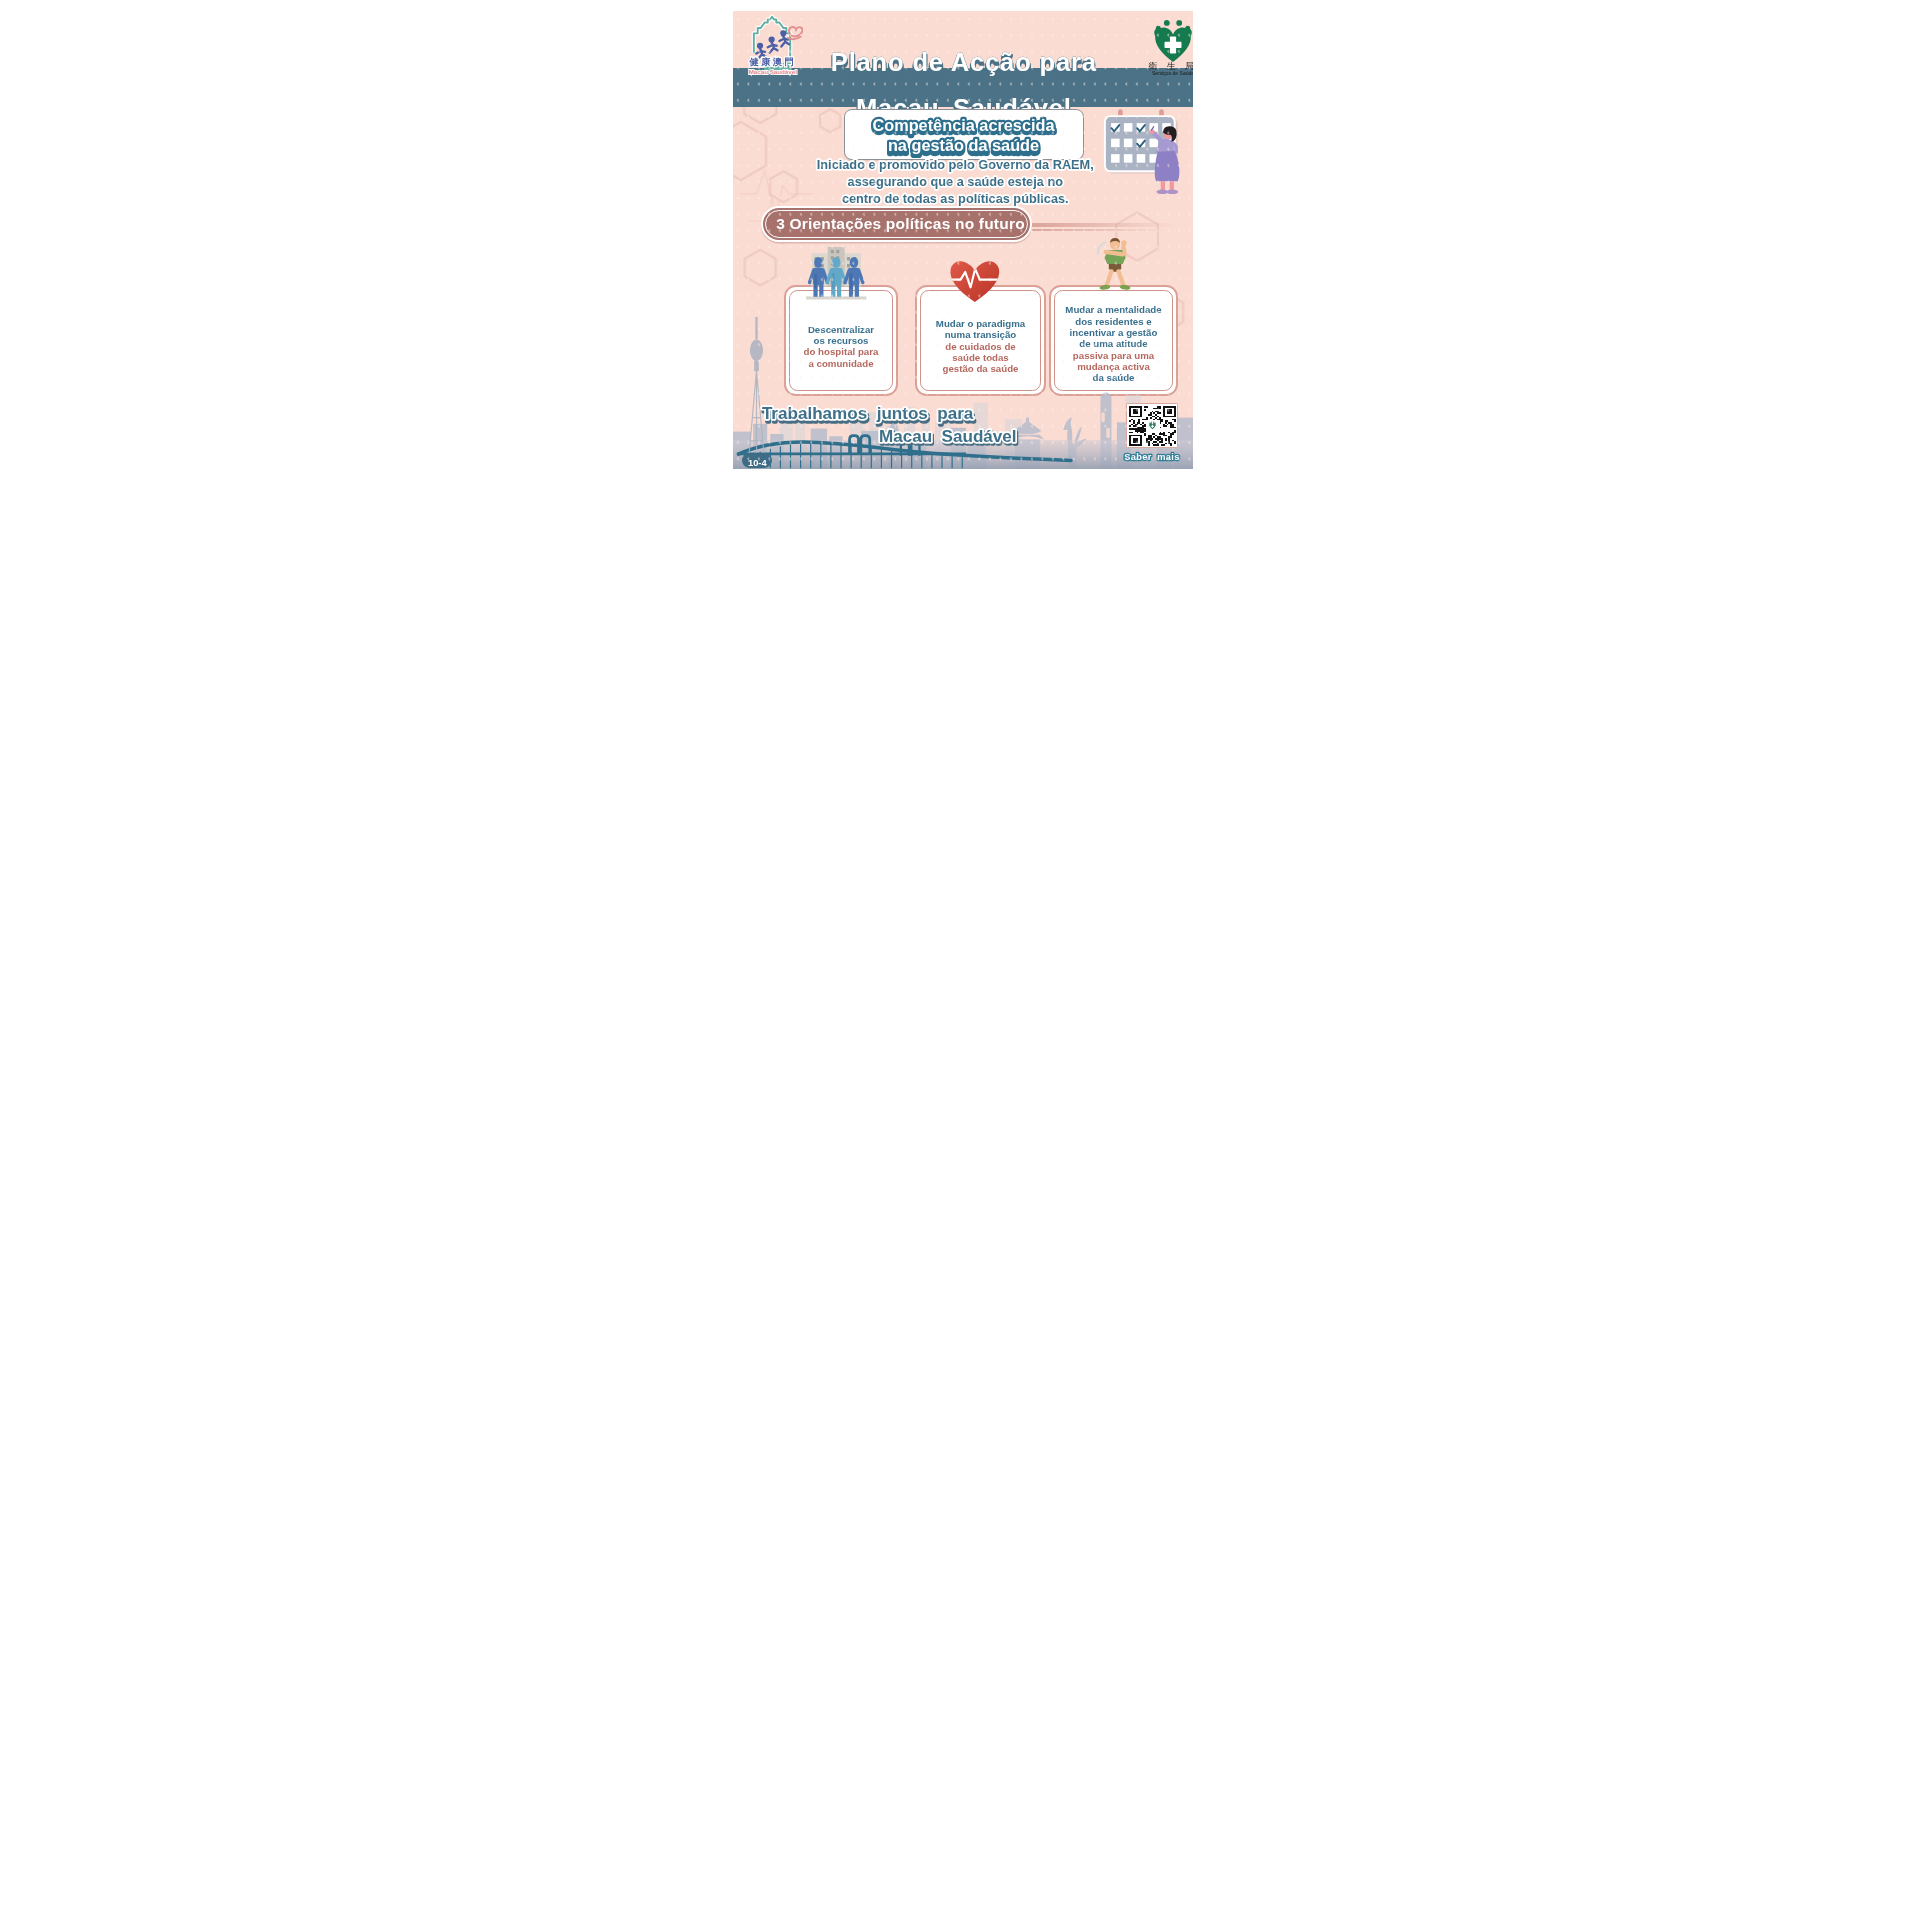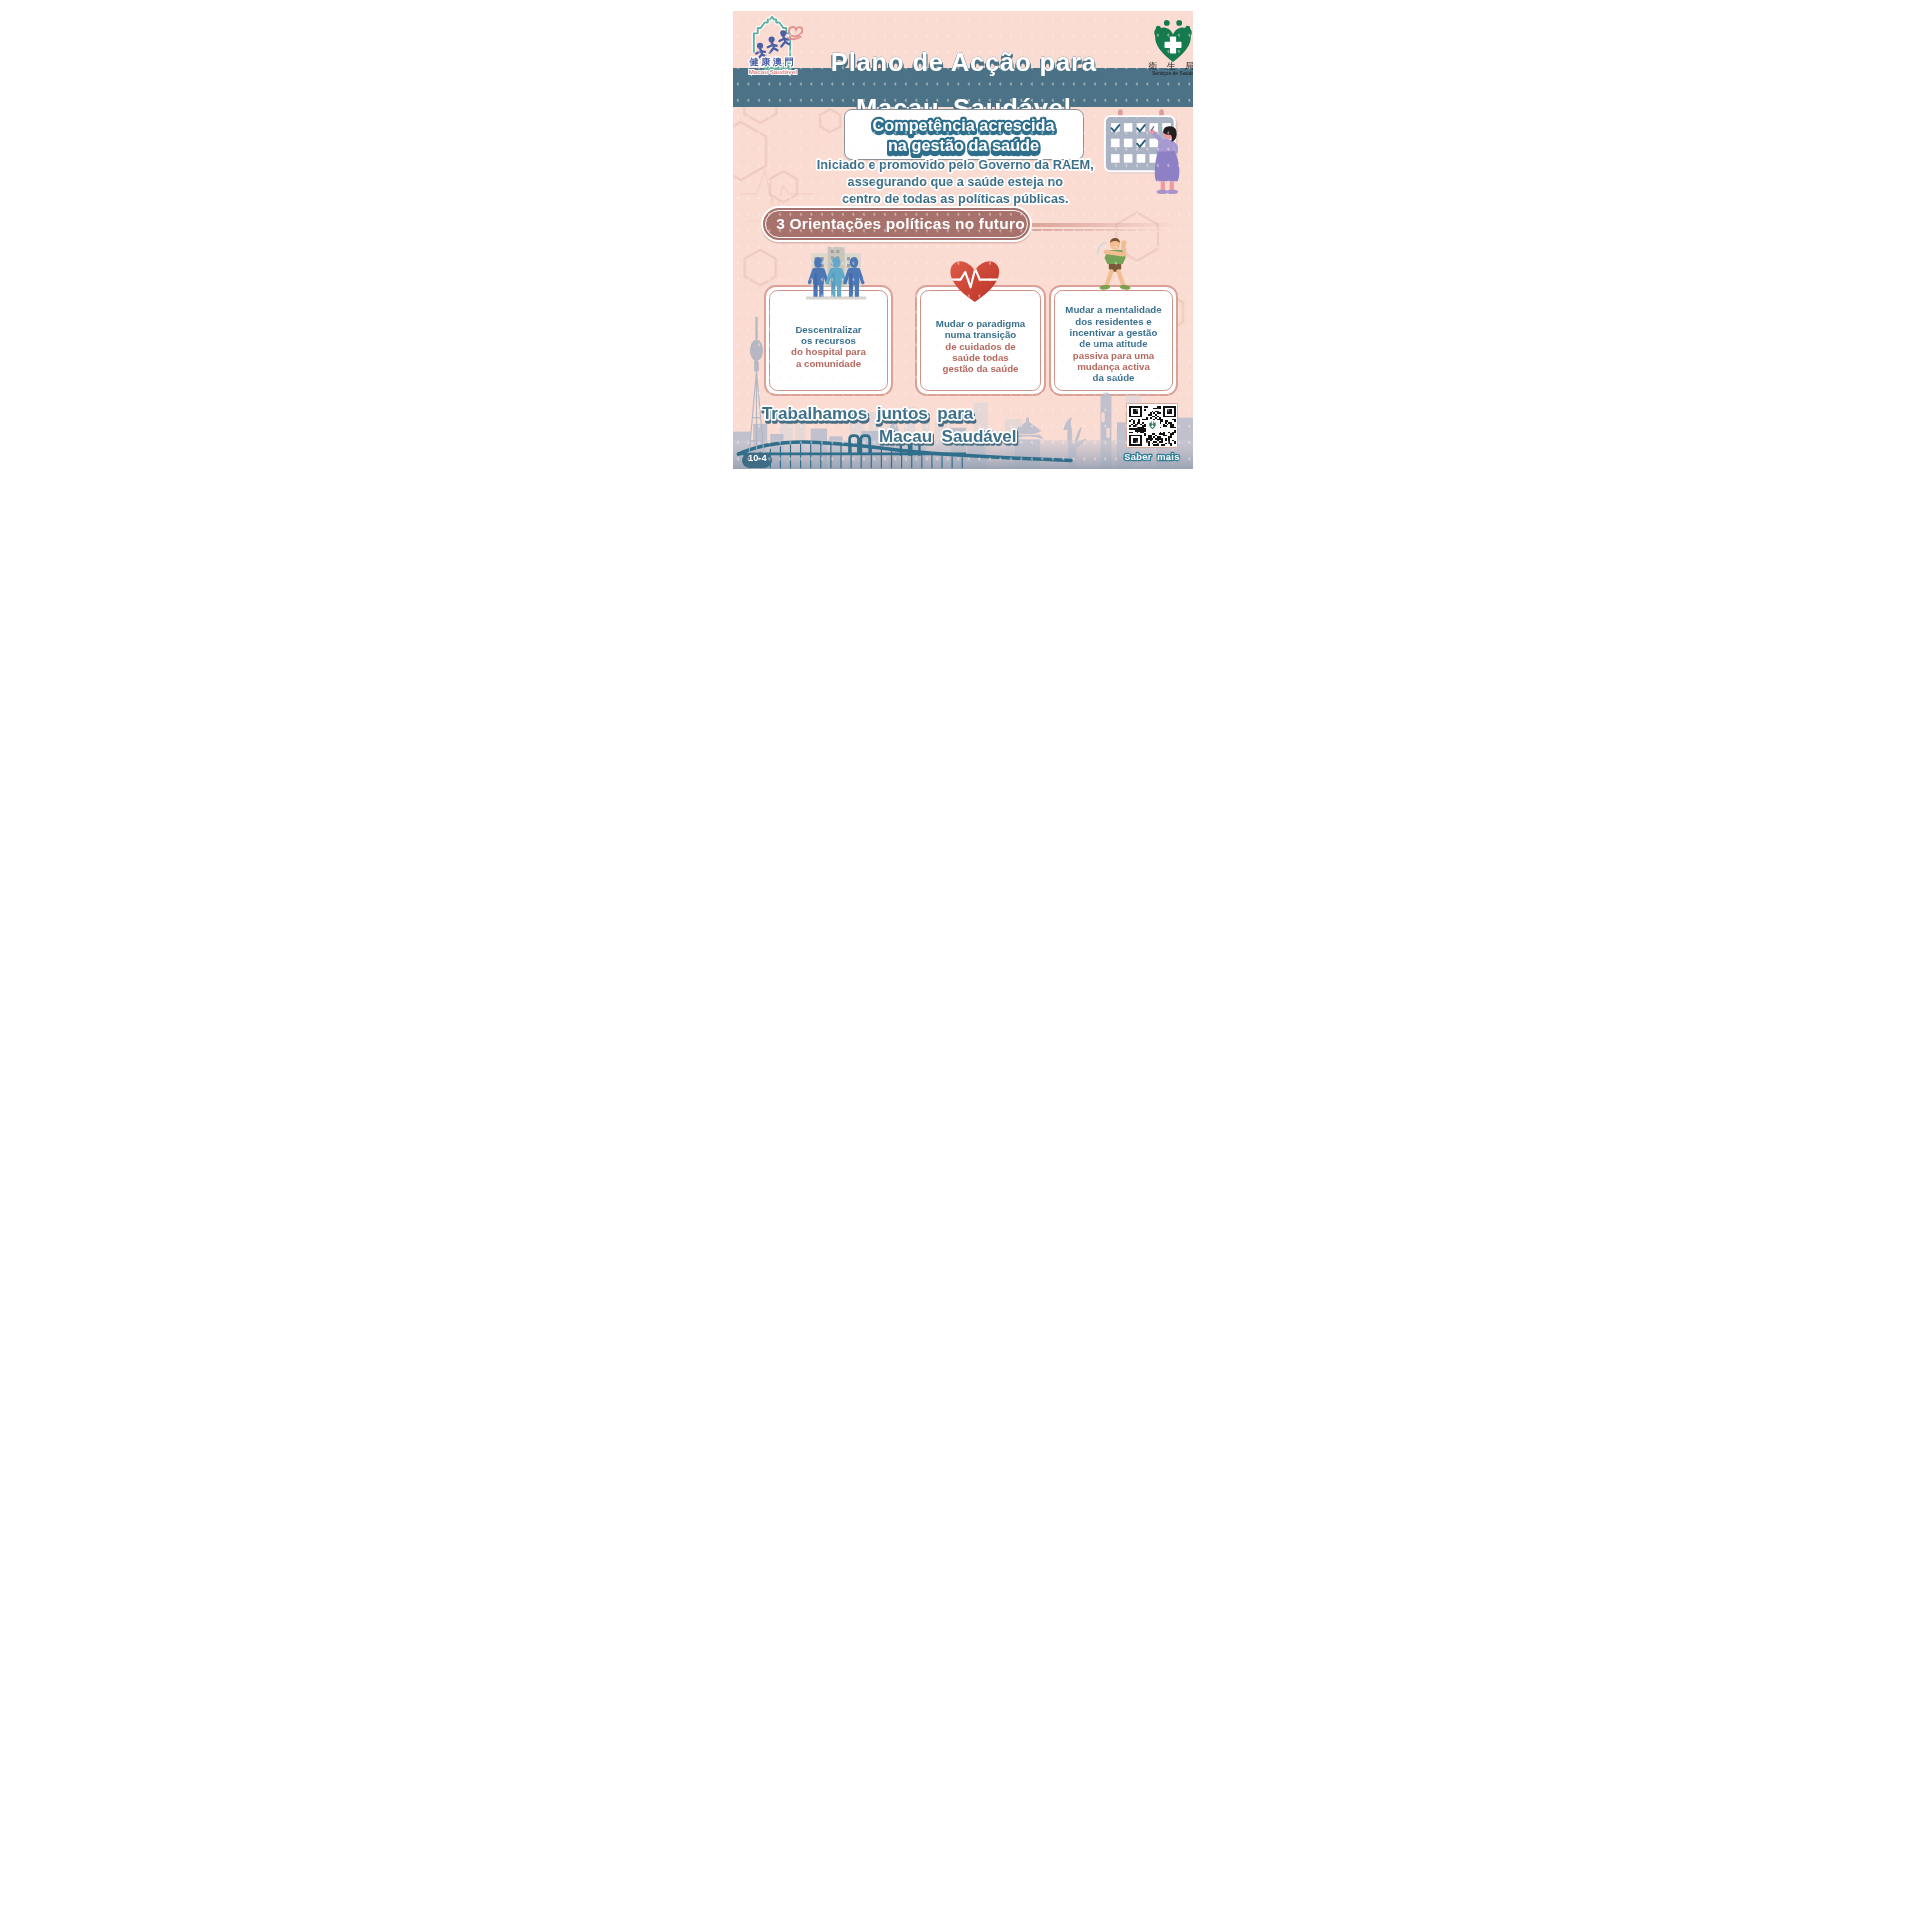--- a/index.html
+++ b/index.html
@@ -28,21 +28,21 @@
   .pill::before{content:"";position:absolute;inset:1.9px;border:1.2px solid #ffffff;border-radius:14.8px;}
   .pill-label{color:#ffffff;font-size:15.5px;font-weight:bold;letter-spacing:0.2px;position:relative;margin-left:8px;}
   .fade-bar{position:absolute;height:3.5px;background:linear-gradient(90deg,rgba(215,158,148,.9),rgba(215,158,148,0));}
   .card{position:absolute;top:274px;height:111px;background:#ffffff;border:2.3px solid #dba197;border-radius:11.7px;}
   .card::before{content:"";position:absolute;inset:2.7px;border:0.8px solid #cf9286;border-radius:8.5px;}
   .card-text{position:absolute;inset:0;display:flex;flex-direction:column;align-items:center;justify-content:center;
         padding-top:11.7px;font-weight:bold;font-size:9.7px;line-height:1.17;text-align:center;}
   .tone-teal{color:#38708e;}
   .tone-rose{color:#b5685e;}
   .badge{position:absolute;left:9.3px;top:442px;width:30px;height:14.8px;background:#3e6b85;border-radius:7.4px;
-        display:flex;align-items:flex-start;justify-content:center;color:#ffffff;font-weight:bold;font-size:9.3px;}
+        display:flex;align-items:flex-end;justify-content:center;color:#ffffff;font-weight:bold;font-size:9.3px;}
   .qr-panel{position:absolute;left:393px;top:392px;width:52px;height:45px;background:#ffffff;
         border:0.8px solid #d8a79e;border-radius:1.2px;padding:1.9px;}
   .qr-logo{position:absolute;left:19.4px;top:15.5px;width:13.2px;height:13.2px;background:#ffffff;display:flex;align-items:center;justify-content:center;}
   .abs{position:absolute;}
 </style>
 </head>
 <body>
 
 <div class="page">
  <div class="poster">
@@ -178,21 +178,21 @@
       <text class="intro-t" x="572" y="136">centro de todas as políticas públicas.</text>
     </g>
   </svg>
 
   <div class="fade-bar" style="left:299px;top:212px;width:144px;"></div>
   <div class="fade-bar" style="left:299px;top:218px;width:135px;height:1.6px;"></div>
   <div class="pill">
     <span class="pill-label">3 Orientações políticas no futuro</span>
   </div>
 
-  <div class="card" style="left:31px;width:129px;">
+  <div class="card" style="left:51px;width:114px;">
     <div class="card-text">
       <span class="tone-teal">Descentralizar</span>
       <span class="tone-teal">os recursos</span>
       <span class="tone-rose">do hospital para</span>
       <span class="tone-rose">a comunidade</span>
     </div>
   </div>
   <div class="card" style="left:182px;width:131px;">
     <div class="card-text">
       <span class="tone-teal">Mudar o paradigma</span>

